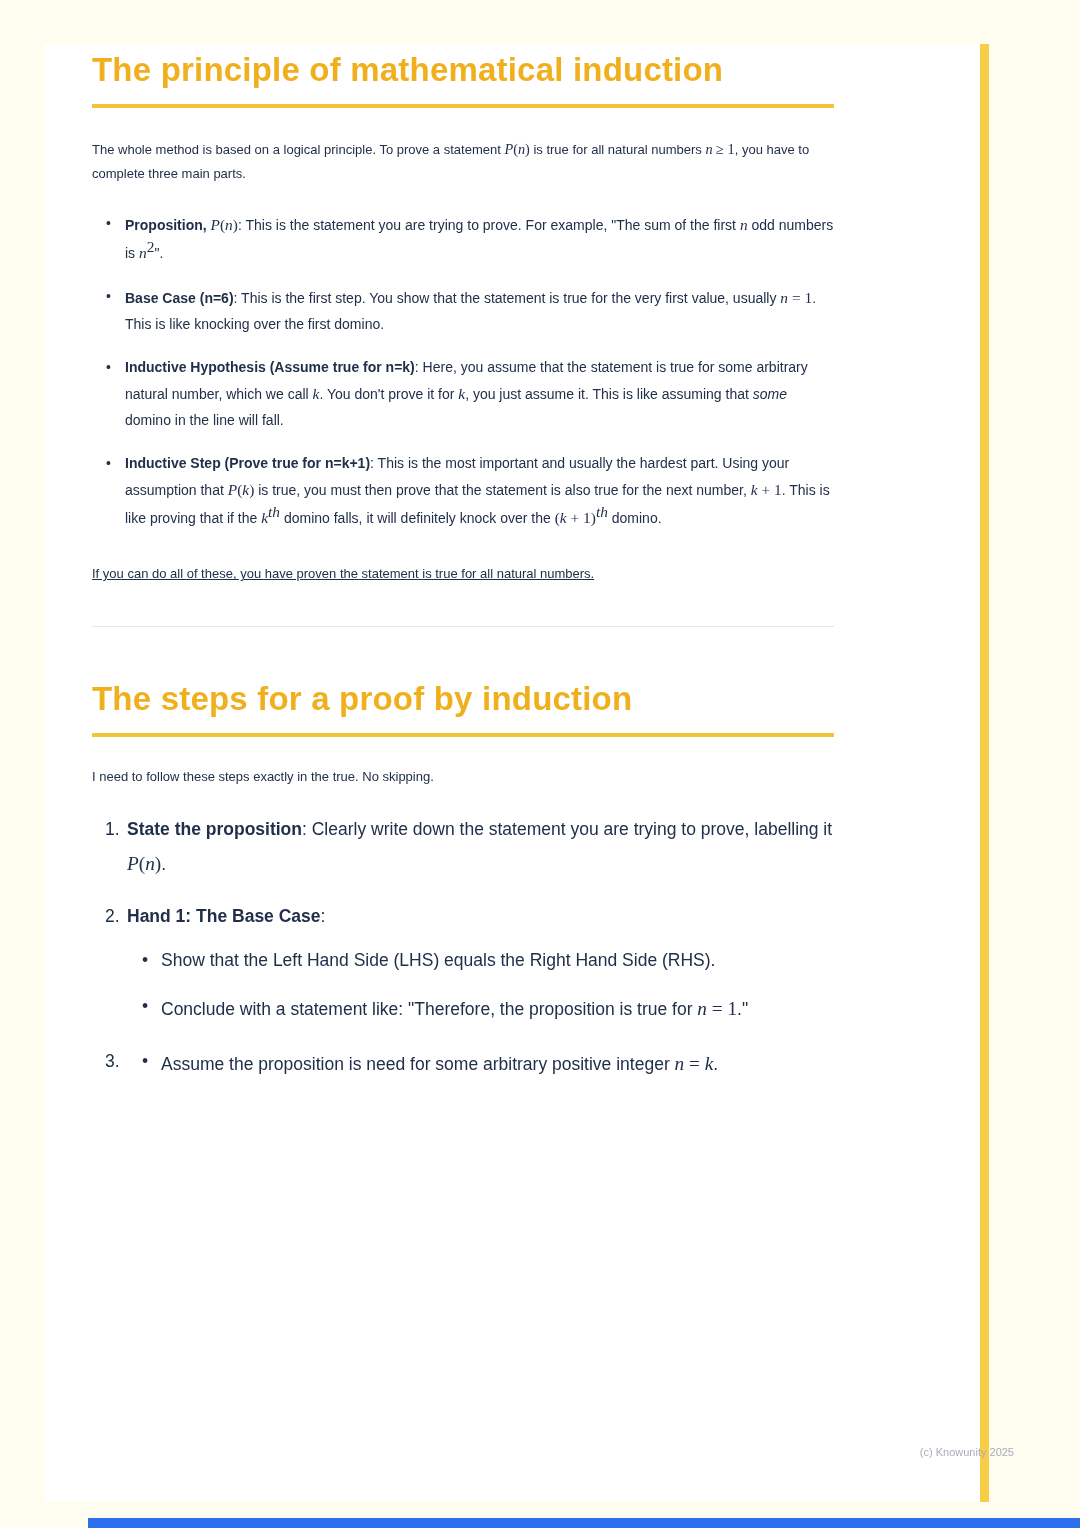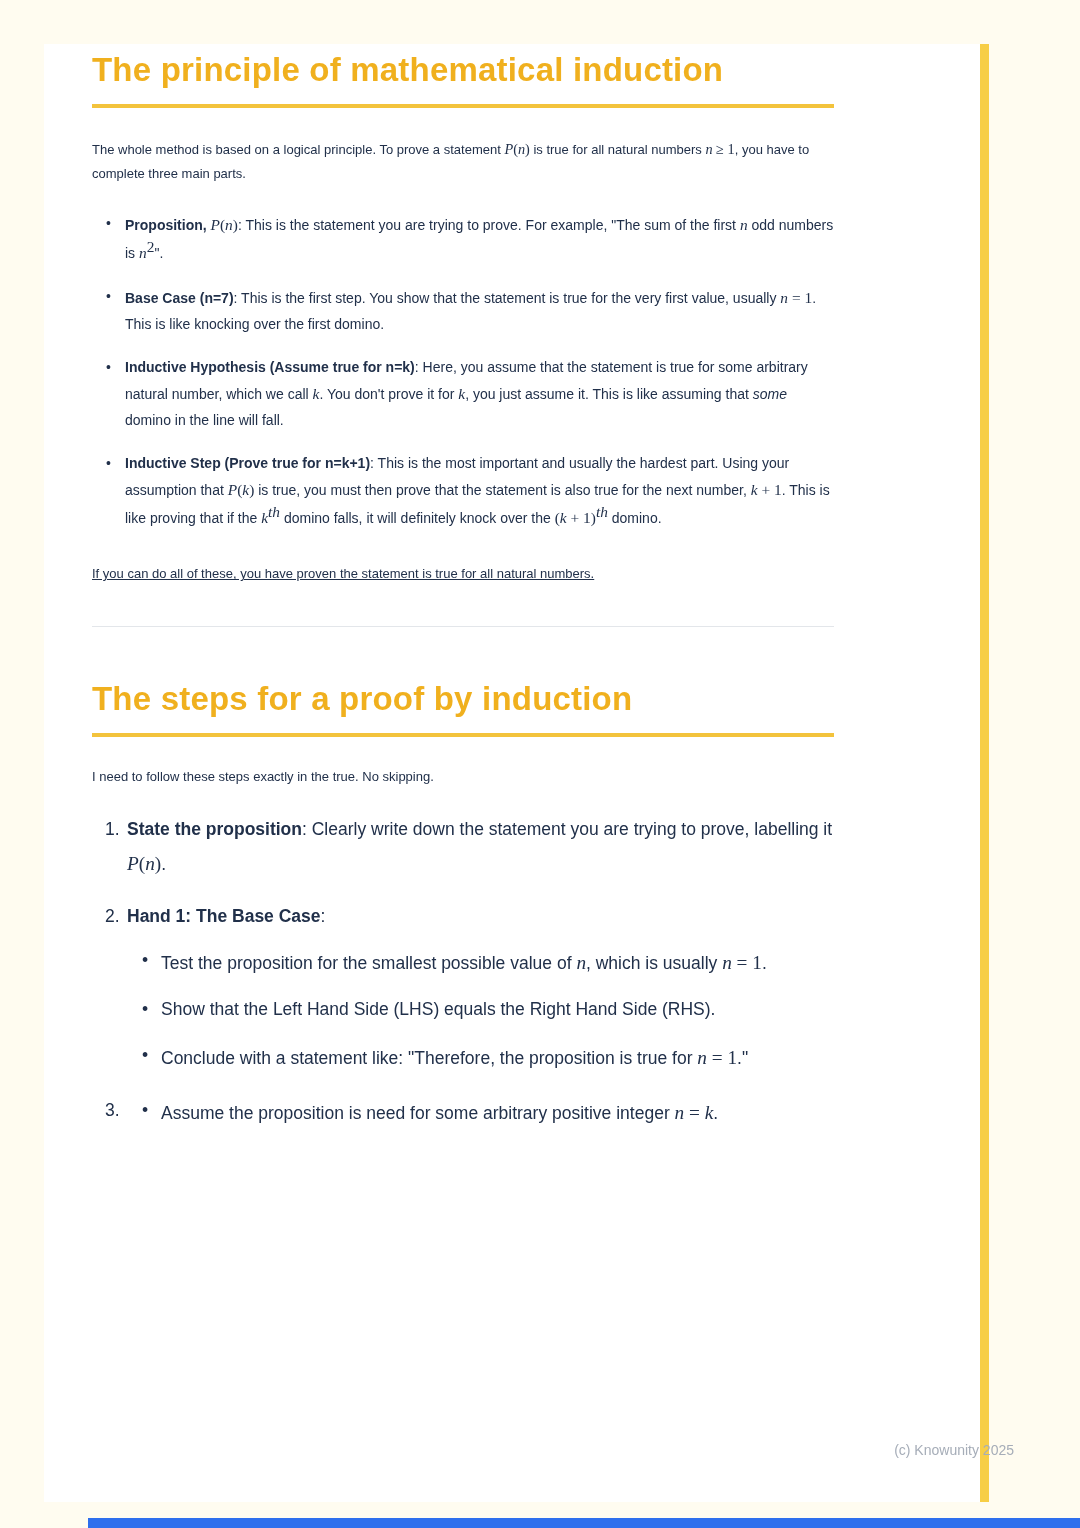--- a/index.html
+++ b/index.html
@@ -57,41 +57,41 @@
   ol.steps > li::before{content:counter(step) ".";position:absolute;left:0;top:0;}
   ul.sub{list-style:none;margin:12px 0 0 0;padding:0 0 0 15px;}
   ul.sub > li{position:relative;padding-left:19px;margin-bottom:14px;}
   ul.sub > li::before{content:"\2022";position:absolute;left:0;top:0;}
   .b{font-weight:700;}
   .i{font-style:italic;}
   .m{font-family:"Liberation Serif", serif;font-size:1.1em;}
   sup{font-size:.72em;line-height:0;}
   .footer{
     position:absolute;right:66px;bottom:70px;
-    font-size:14px;color:var(--footer);z-index:5;
+    font-size:11px;color:var(--footer);z-index:5;
   }
 </style>
 </head>
 <body>
 
 <div class="sheet"></div>
 <div class="stripe"></div>
 <div class="bottom-bar"></div>
 
 <div class="content">
 
   <section>
     <h1 class="heading">The principle of mathematical induction</h1>
     <div class="rule"></div>
 
     <p class="para"><span>The whole method is based on a logical principle. To prove a statement </span><span class="i m">P</span><span class="m">(</span><span class="i m">n</span><span class="m">)</span><span> is true for all natural numbers </span><span class="i m">n</span><span class="m"> ≥ 1</span><span>, you have to complete three main parts.</span></p>
 
     <ul class="top">
       <li><span class="b">Proposition, </span><span class="i m">P</span><span class="m">(</span><span class="i m">n</span><span class="m">)</span><span>: This is the statement you are trying to prove. For example, "The sum of the first </span><span class="i m">n</span><span> odd numbers is </span><span class="i m">n</span><sup class="m">2</sup><span>".</span></li>
-      <li><span class="b">Base Case (n=7)</span><span>: This is the first step. You show that the statement is true for the very first value, usually </span><span class="i m">n</span><span class="m"> = 1</span><span>. This is like knocking over the first domino.</span></li>
+      <li><span class="b">Base Case (n=6)</span><span>: This is the first step. You show that the statement is true for the very first value, usually </span><span class="i m">n</span><span class="m"> = 1</span><span>. This is like knocking over the first domino.</span></li>
       <li><span class="b">Inductive Hypothesis (Assume true for n=k)</span><span>: Here, you assume that the statement is true for some arbitrary natural number, which we call </span><span class="i m">k</span><span>. You don't prove it for </span><span class="i m">k</span><span>, you just assume it. This is like assuming that </span><span class="i">some</span><span> domino in the line will fall.</span></li>
       <li><span class="b">Inductive Step (Prove true for n=k+1)</span><span>: This is the most important and usually the hardest part. Using your assumption that </span><span class="i m">P</span><span class="m">(</span><span class="i m">k</span><span class="m">)</span><span> is true, you must then prove that the statement is also true for the next number, </span><span class="i m">k</span><span class="m"> + 1</span><span>. This is like proving that if the </span><span class="i m">k</span><sup class="i m">th</sup><span> domino falls, it will definitely knock over the </span><span class="m">(</span><span class="i m">k</span><span class="m"> + 1)</span><sup class="i m">th</sup><span> domino.</span></li>
     </ul>
 
     <p class="para outro"><span>If you can do all of these, you have proven the statement is true for all natural numbers.</span></p>
   </section>
 
   <hr class="divider">
 
   <section>
@@ -100,21 +100,20 @@
 
     <p class="para"><span>I need to follow these steps exactly in the true. No skipping.</span></p>
 
     <ol class="steps">
       <li>
         <div><span class="b">State the proposition</span><span>: Clearly write down the statement you are trying to prove, labelling it </span><span class="i m">P</span><span class="m">(</span><span class="i m">n</span><span class="m">)</span><span>.</span></div>
       </li>
       <li>
         <div><span class="b">Hand 1: The Base Case</span><span>:</span></div>
         <ul class="sub">
-          <li><span>Test the proposition for the smallest possible value of </span><span class="i m">n</span><span>, which is usually </span><span class="i m">n</span><span class="m"> = 1</span><span>.</span></li>
           <li><span>Show that the Left Hand Side (LHS) equals the Right Hand Side (RHS).</span></li>
           <li><span>Conclude with a statement like: "Therefore, the proposition is true for </span><span class="i m">n</span><span class="m"> = 1</span><span>."</span></li>
         </ul>
       </li>
       <li>
         <ul class="sub">
           <li><span>Assume the proposition is need for some arbitrary positive integer </span><span class="i m">n</span><span class="m"> = </span><span class="i m">k</span><span>.</span></li>
         </ul>
       </li>
     </ol>

